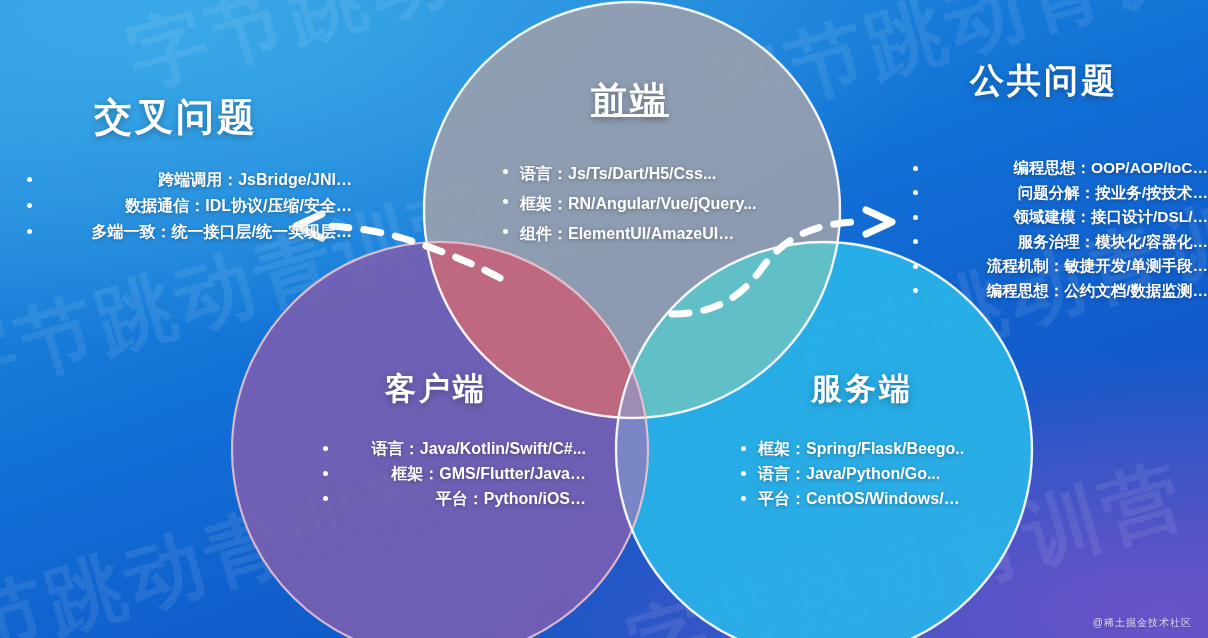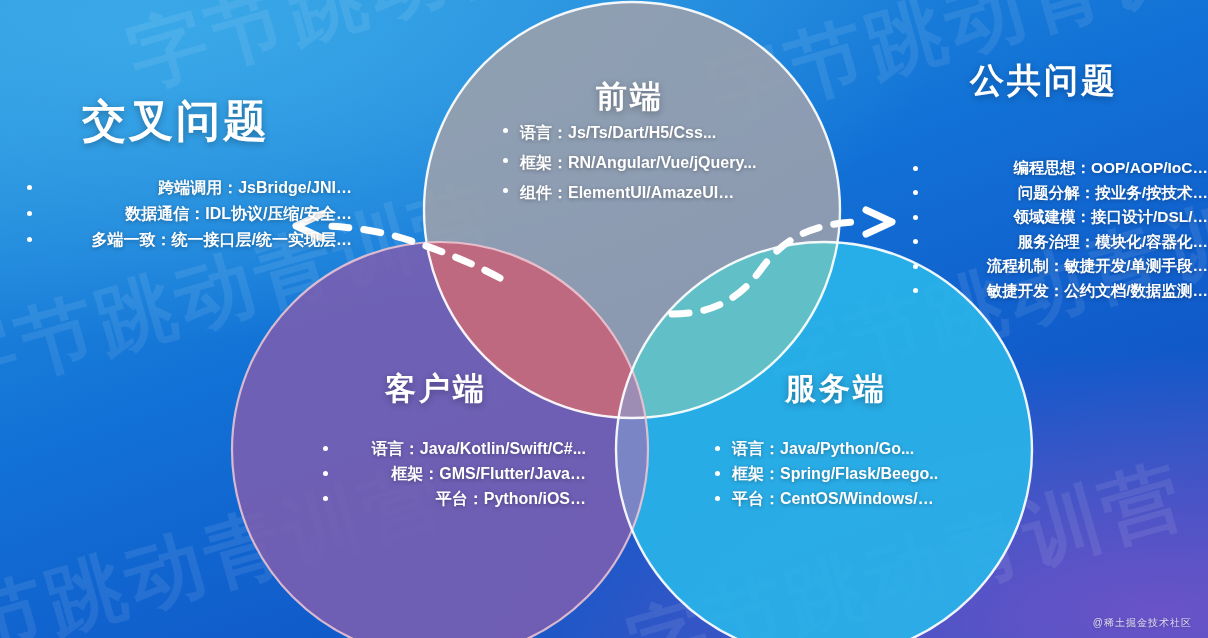--- a/index.html
+++ b/index.html
@@ -44,40 +44,40 @@
     position:relative;padding-left:22px;color:#fff;
     font-weight:bold;text-shadow:0 1px 4px rgba(0,0,0,.32);
   }
   ul.bul li::before{
     content:"";position:absolute;left:5px;top:.62em;
     width:5px;height:5px;border-radius:50%;background:#fff;
   }
 
   
   #cross{left:0;top:92px;width:352px;text-align:center;}
-  #cross .hdr{font-size:44px;}
+  #cross .hdr{font-size:38px;}
   #cross ul{margin-top:24px;text-align:right;padding-left:22px;font-size:16px;line-height:26px;}
 
   
   #public{left:880px;top:58px;width:328px;text-align:center;}
   #public .hdr{font-size:34px;}
   #public ul{margin-top:52px;text-align:right;padding-left:28px;font-size:15.5px;line-height:24.5px;}
 
   
   #frontend{left:452px;top:76px;width:356px;text-align:center;}
-  #frontend .hdr{font-size:31px;}
-  #frontend ul{text-align:left;padding-left:46px;font-size:16px;line-height:30px;}
+  #frontend .hdr{font-size:36px;text-decoration:underline;}
+  #frontend ul{margin-top:34px;text-align:left;padding-left:46px;font-size:16px;line-height:30px;}
 
   
   #client{left:286px;top:368px;width:300px;text-align:center;}
   #client .hdr{font-size:31px;}
   #client ul{margin-top:26px;text-align:right;padding-left:32px;font-size:16px;line-height:25px;}
 
   
-  #server{left:686px;top:368px;width:300px;text-align:center;}
+  #server{left:712px;top:368px;width:300px;text-align:center;}
   #server .hdr{font-size:31px;}
   #server ul{margin-top:26px;text-align:left;padding-left:24px;font-size:16px;line-height:25px;}
 
   
   #credit{
     position:absolute;right:16px;bottom:8px;
     color:rgba(255,255,255,.80);font-size:10px;letter-spacing:1px;
     text-shadow:0 1px 3px rgba(0,0,0,.25);
   }
 </style>
@@ -151,21 +151,21 @@
   </div>
 
   <div class="block" id="public">
     <div class="hdr">公共问题</div>
     <ul class="bul">
       <li>编程思想：OOP/AOP/IoC…</li>
       <li>问题分解：按业务/按技术…</li>
       <li>领域建模：接口设计/DSL/…</li>
       <li>服务治理：模块化/容器化…</li>
       <li>流程机制：敏捷开发/单测手段…</li>
-      <li>敏捷开发：公约文档/数据监测…</li>
+      <li>编程思想：公约文档/数据监测…</li>
     </ul>
   </div>
 
   <div class="block" id="frontend">
     <div class="hdr">前端</div>
     <ul class="bul">
       <li>语言：Js/Ts/Dart/H5/Css...</li>
       <li>框架：RN/Angular/Vue/jQuery...</li>
       <li>组件：ElementUI/AmazeUI…</li>
     </ul>
@@ -176,21 +176,21 @@
     <ul class="bul">
       <li>语言：Java/Kotlin/Swift/C#...</li>
       <li>框架：GMS/Flutter/Java…</li>
       <li>平台：Python/iOS…</li>
     </ul>
   </div>
 
   <div class="block" id="server">
     <div class="hdr">服务端</div>
     <ul class="bul">
+      <li>框架：Spring/Flask/Beego..</li>
       <li>语言：Java/Python/Go...</li>
-      <li>框架：Spring/Flask/Beego..</li>
       <li>平台：CentOS/Windows/…</li>
     </ul>
   </div>
 
   <div id="credit">@稀土掘金技术社区</div>
 
 </div>
 
 </body></html>

